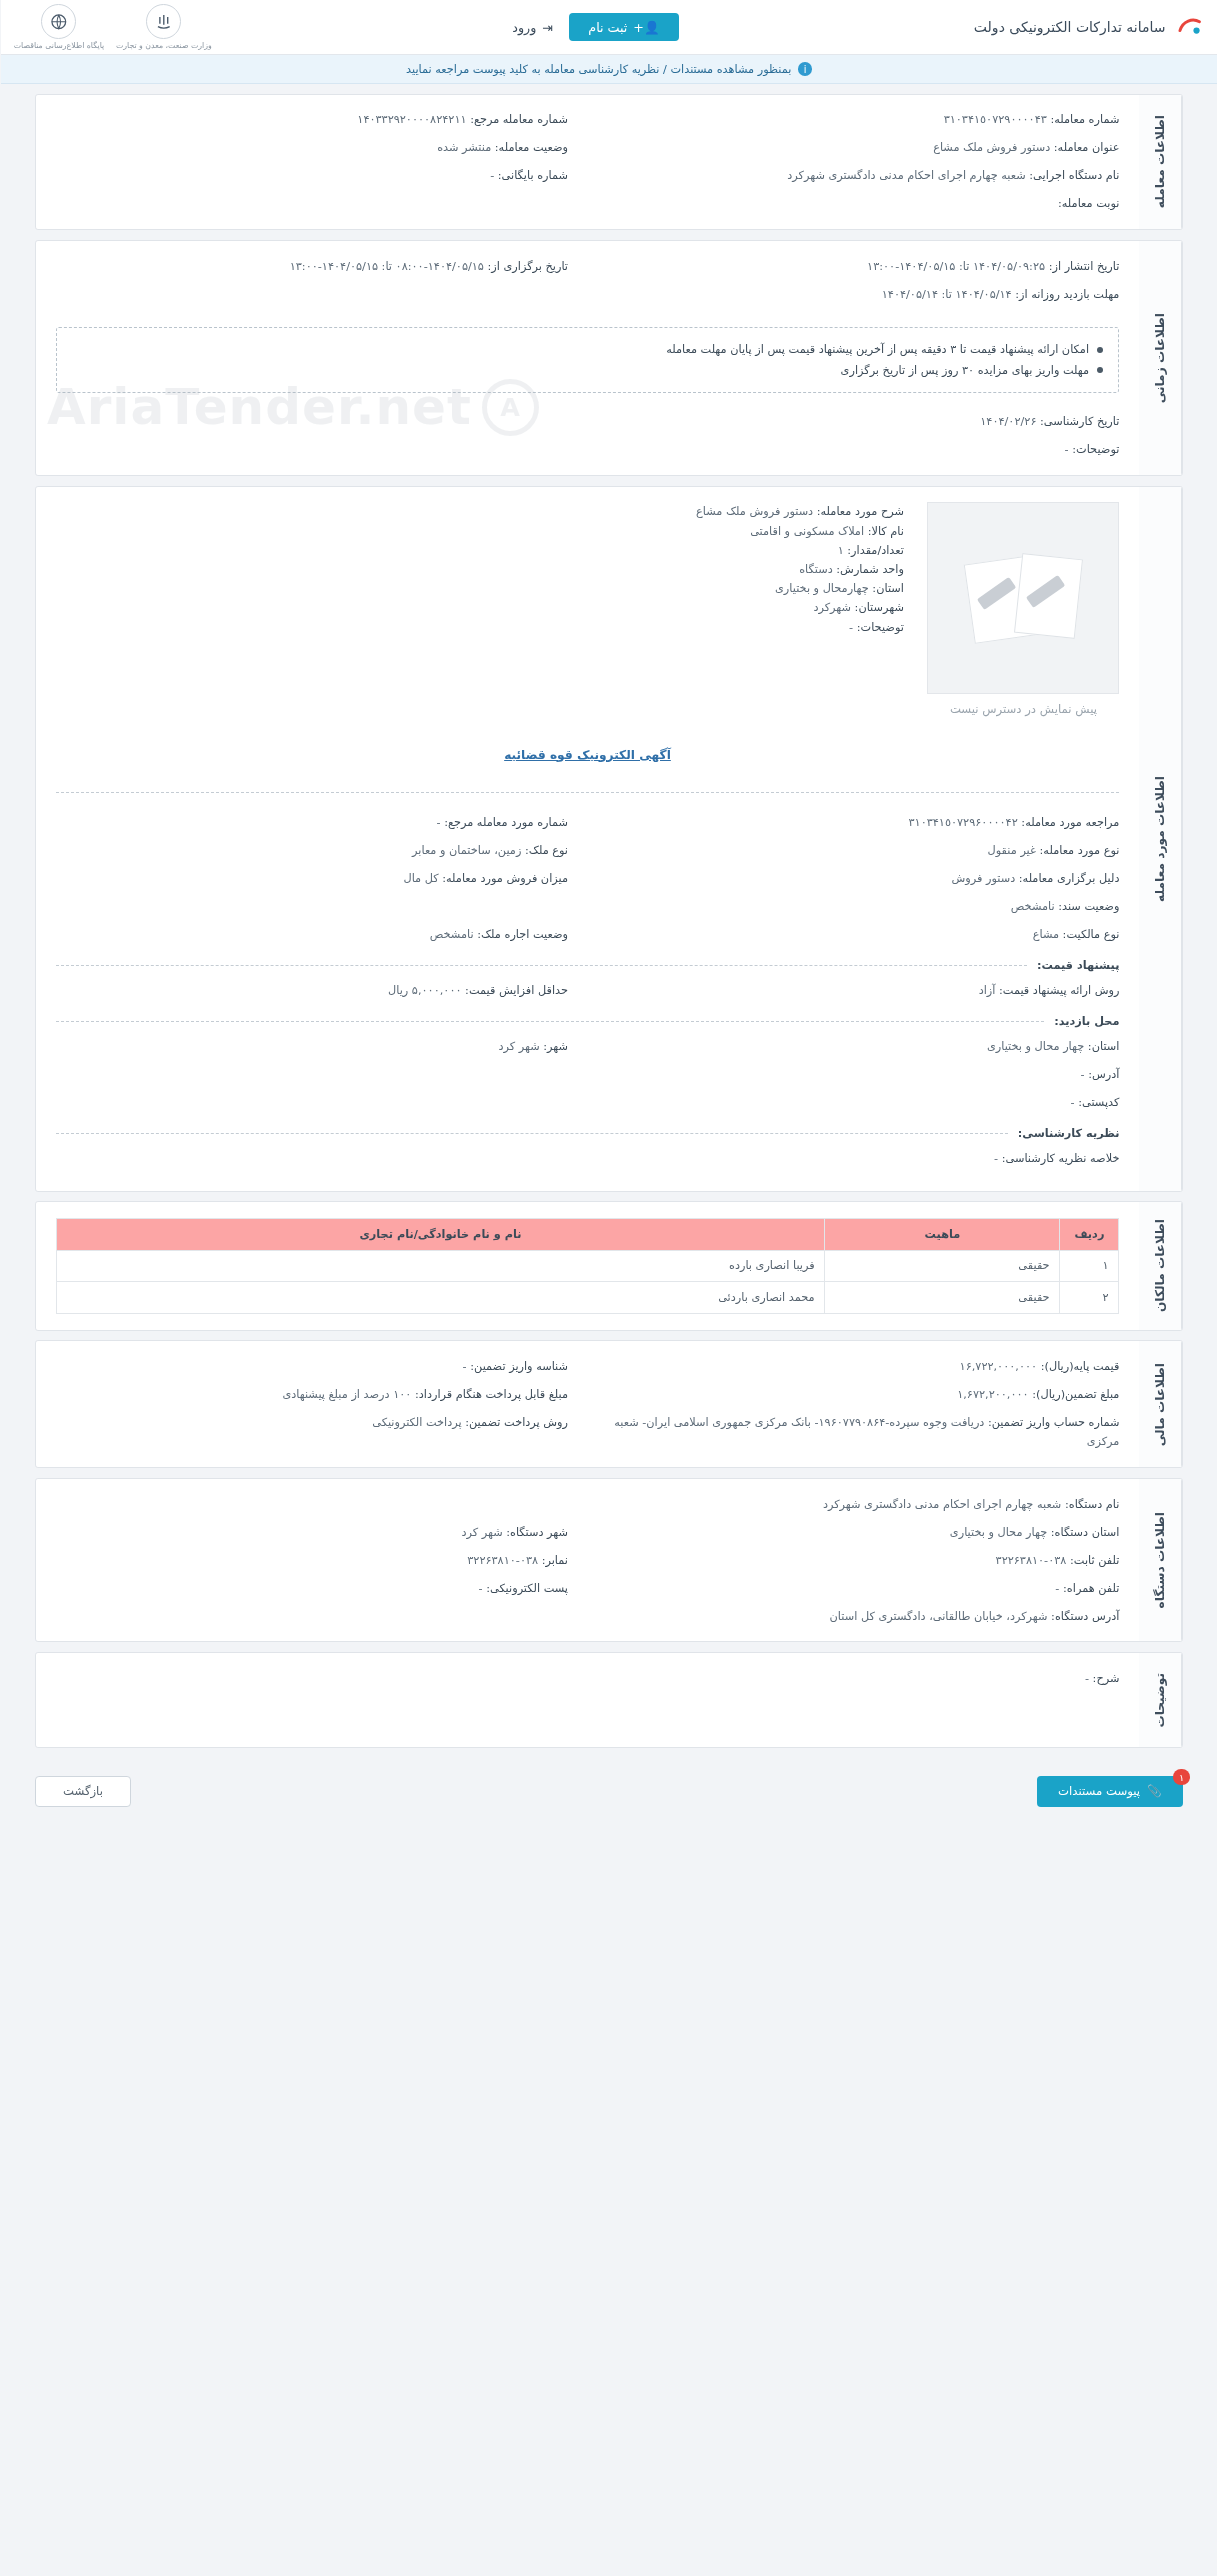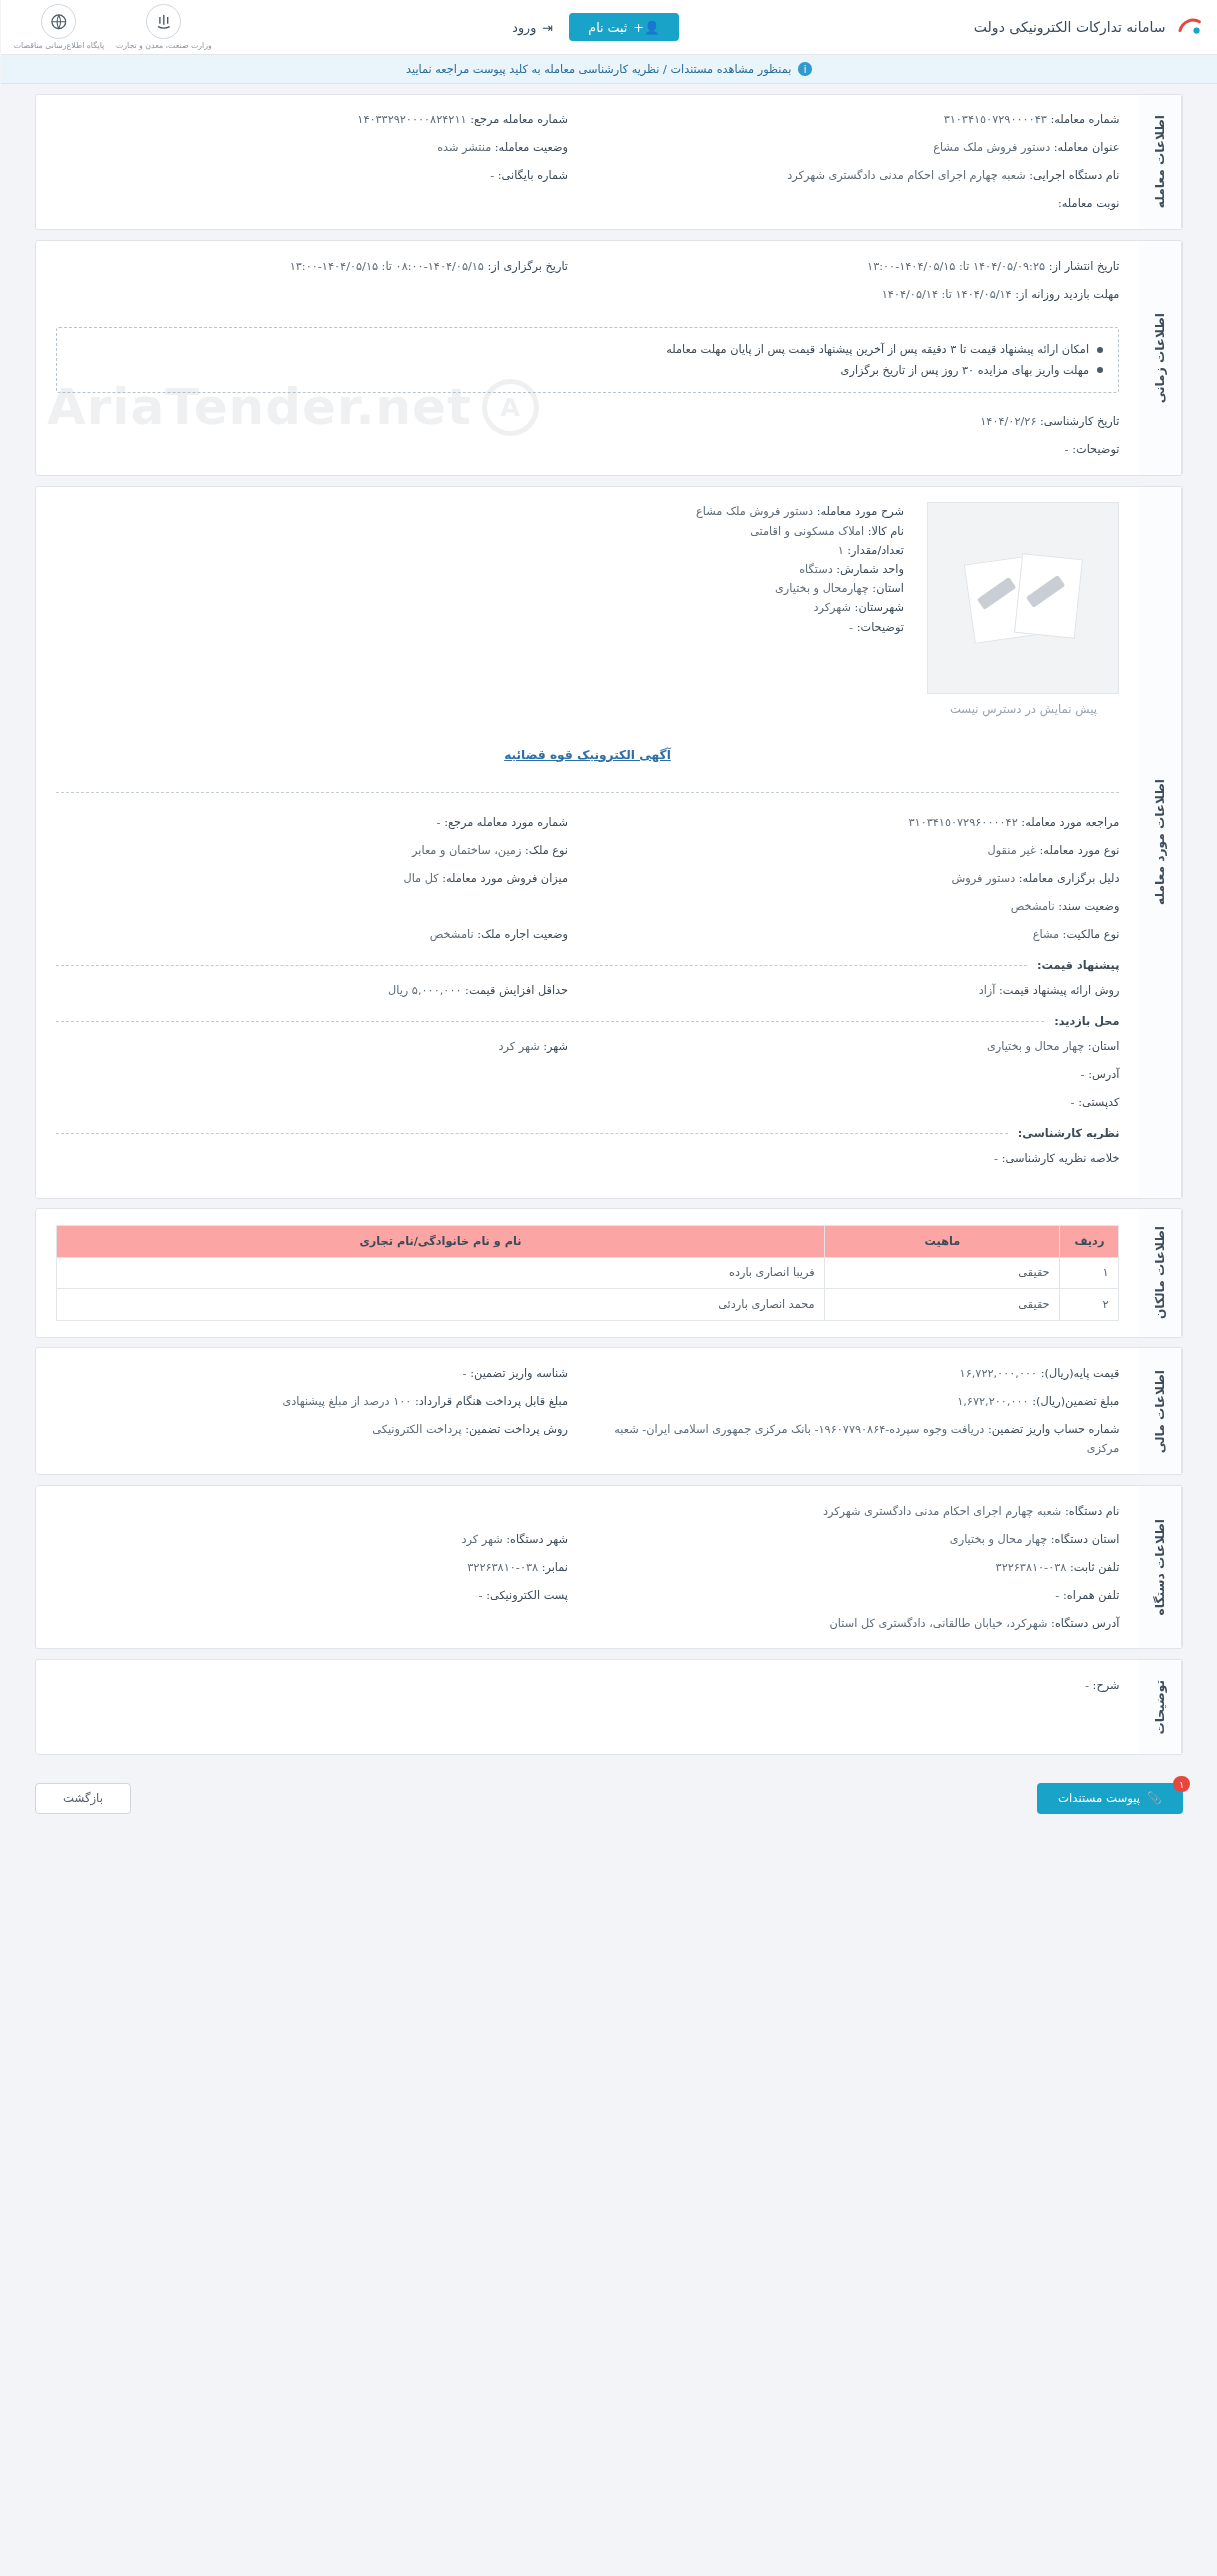--- a/index.html
+++ b/index.html
@@ -510,21 +510,21 @@
         <div class="fld">
           <span class="lbl">کدپستی:</span>
           <span class="val">-</span>
         </div>
         <div class="fld"></div>
 
         <div class="sub-head">
           <span>نظریه کارشناسی:</span>
           <span class="dashes"></span>
         </div>
-        <div class="fld full" style="margin-bottom:14px;">
+        <div class="fld full" style="margin-bottom:7px;">
           <span class="lbl">خلاصه نظریه کارشناسی:</span>
           <span class="val">-</span>
         </div>
       </div>
     </div>
   </div>
 
   <div class="section">
     <div class="sec-tab">
       <span>اطلاعات مالکان</span>

